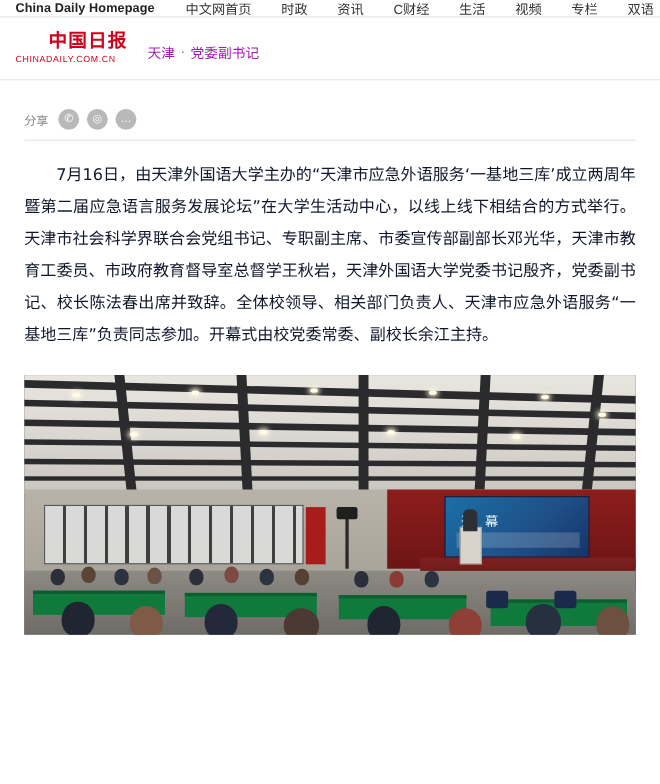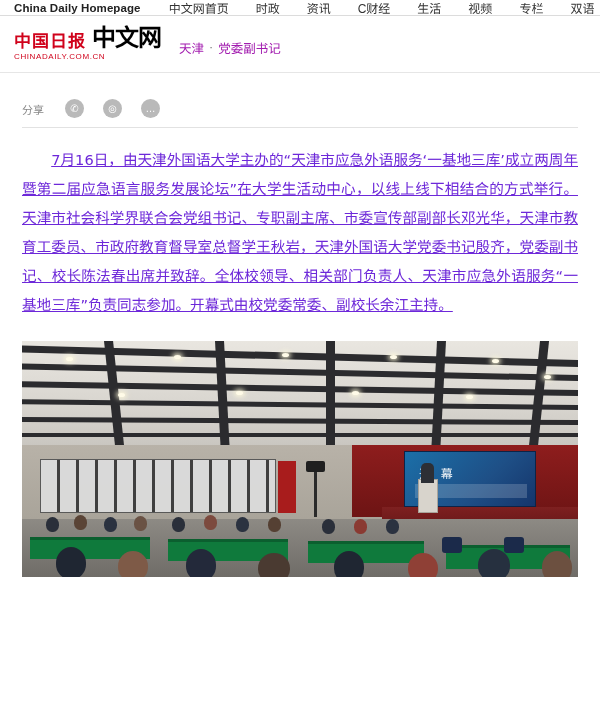--- a/index.html
+++ b/index.html
@@ -58,20 +58,21 @@
     display: flex;
     align-items: flex-end;
   }
   .logo-cn {
     color: #d0021b;
     font-family: "DejaVu Sans", "Liberation Sans", sans-serif;
     font-size: 17px;
     font-weight: bold;
     letter-spacing: 1px;
     line-height: 19px;
+    margin-left: 30px;
   }
   .logo-big {
     color: #000;
     font-family: "DejaVu Sans", "Liberation Sans", sans-serif;
     font-size: 24px;
     font-weight: bold;
     line-height: 25px;
     margin-left: 6px;
     letter-spacing: -1px;
   }
@@ -115,21 +116,21 @@
     padding-bottom: 9px;
     border-bottom: 1px solid #e2e2e2;
   }
   .meta-left {
     font-size: 12px;
     color: #555;
   }
   .meta-right {
     display: flex;
     align-items: center;
-    gap: 19px;
+    gap: 7px;
   }
   .share-label {
     font-size: 11px;
     color: #888;
     margin-right: 2px;
   }
   .share-icon {
     width: 19px;
     height: 19px;
     border-radius: 50%;
@@ -141,25 +142,24 @@
     cursor: pointer;
   }
   .share-wechat { background: #b9b9b9; }
   .share-weibo  { background: #b9b9b9; }
   .share-more   { background: #b9b9b9; }
 
   .bodytext {
     font-family: "DejaVu Sans", "Liberation Sans", sans-serif;
     font-size: 14.6px;
     line-height: 29px;
-    color: #6d28d9;
+    color: #0f172a;
     text-align: justify;
     margin-top: 17px;
     text-indent: 2em;
-    text-decoration: underline;
   }
 
   
   .photo-wrap {
     margin-top: 22px;
     width: 556px;
     height: 236px;
     overflow: hidden;
     position: relative;
     background: #6b6f73;
@@ -292,21 +292,20 @@
   <span class="navitem">生活</span>
   <span class="navitem">视频</span>
   <span class="navitem">专栏</span>
   <span class="navitem">双语</span>
 </div>
 
 <div class="logorow">
   <div class="logo-wrap">
     <div class="logo-top">
       <span class="logo-cn">中国日报</span>
-      <span class="logo-big">中文网</span>
     </div>
     <span class="logo-url">CHINADAILY.COM.CN</span>
   </div>
   <div class="breadcrumb">
     <a>天津</a>
     <span class="sep">·</span>
     <a>党委副书记</a>
   </div>
 </div>
 

